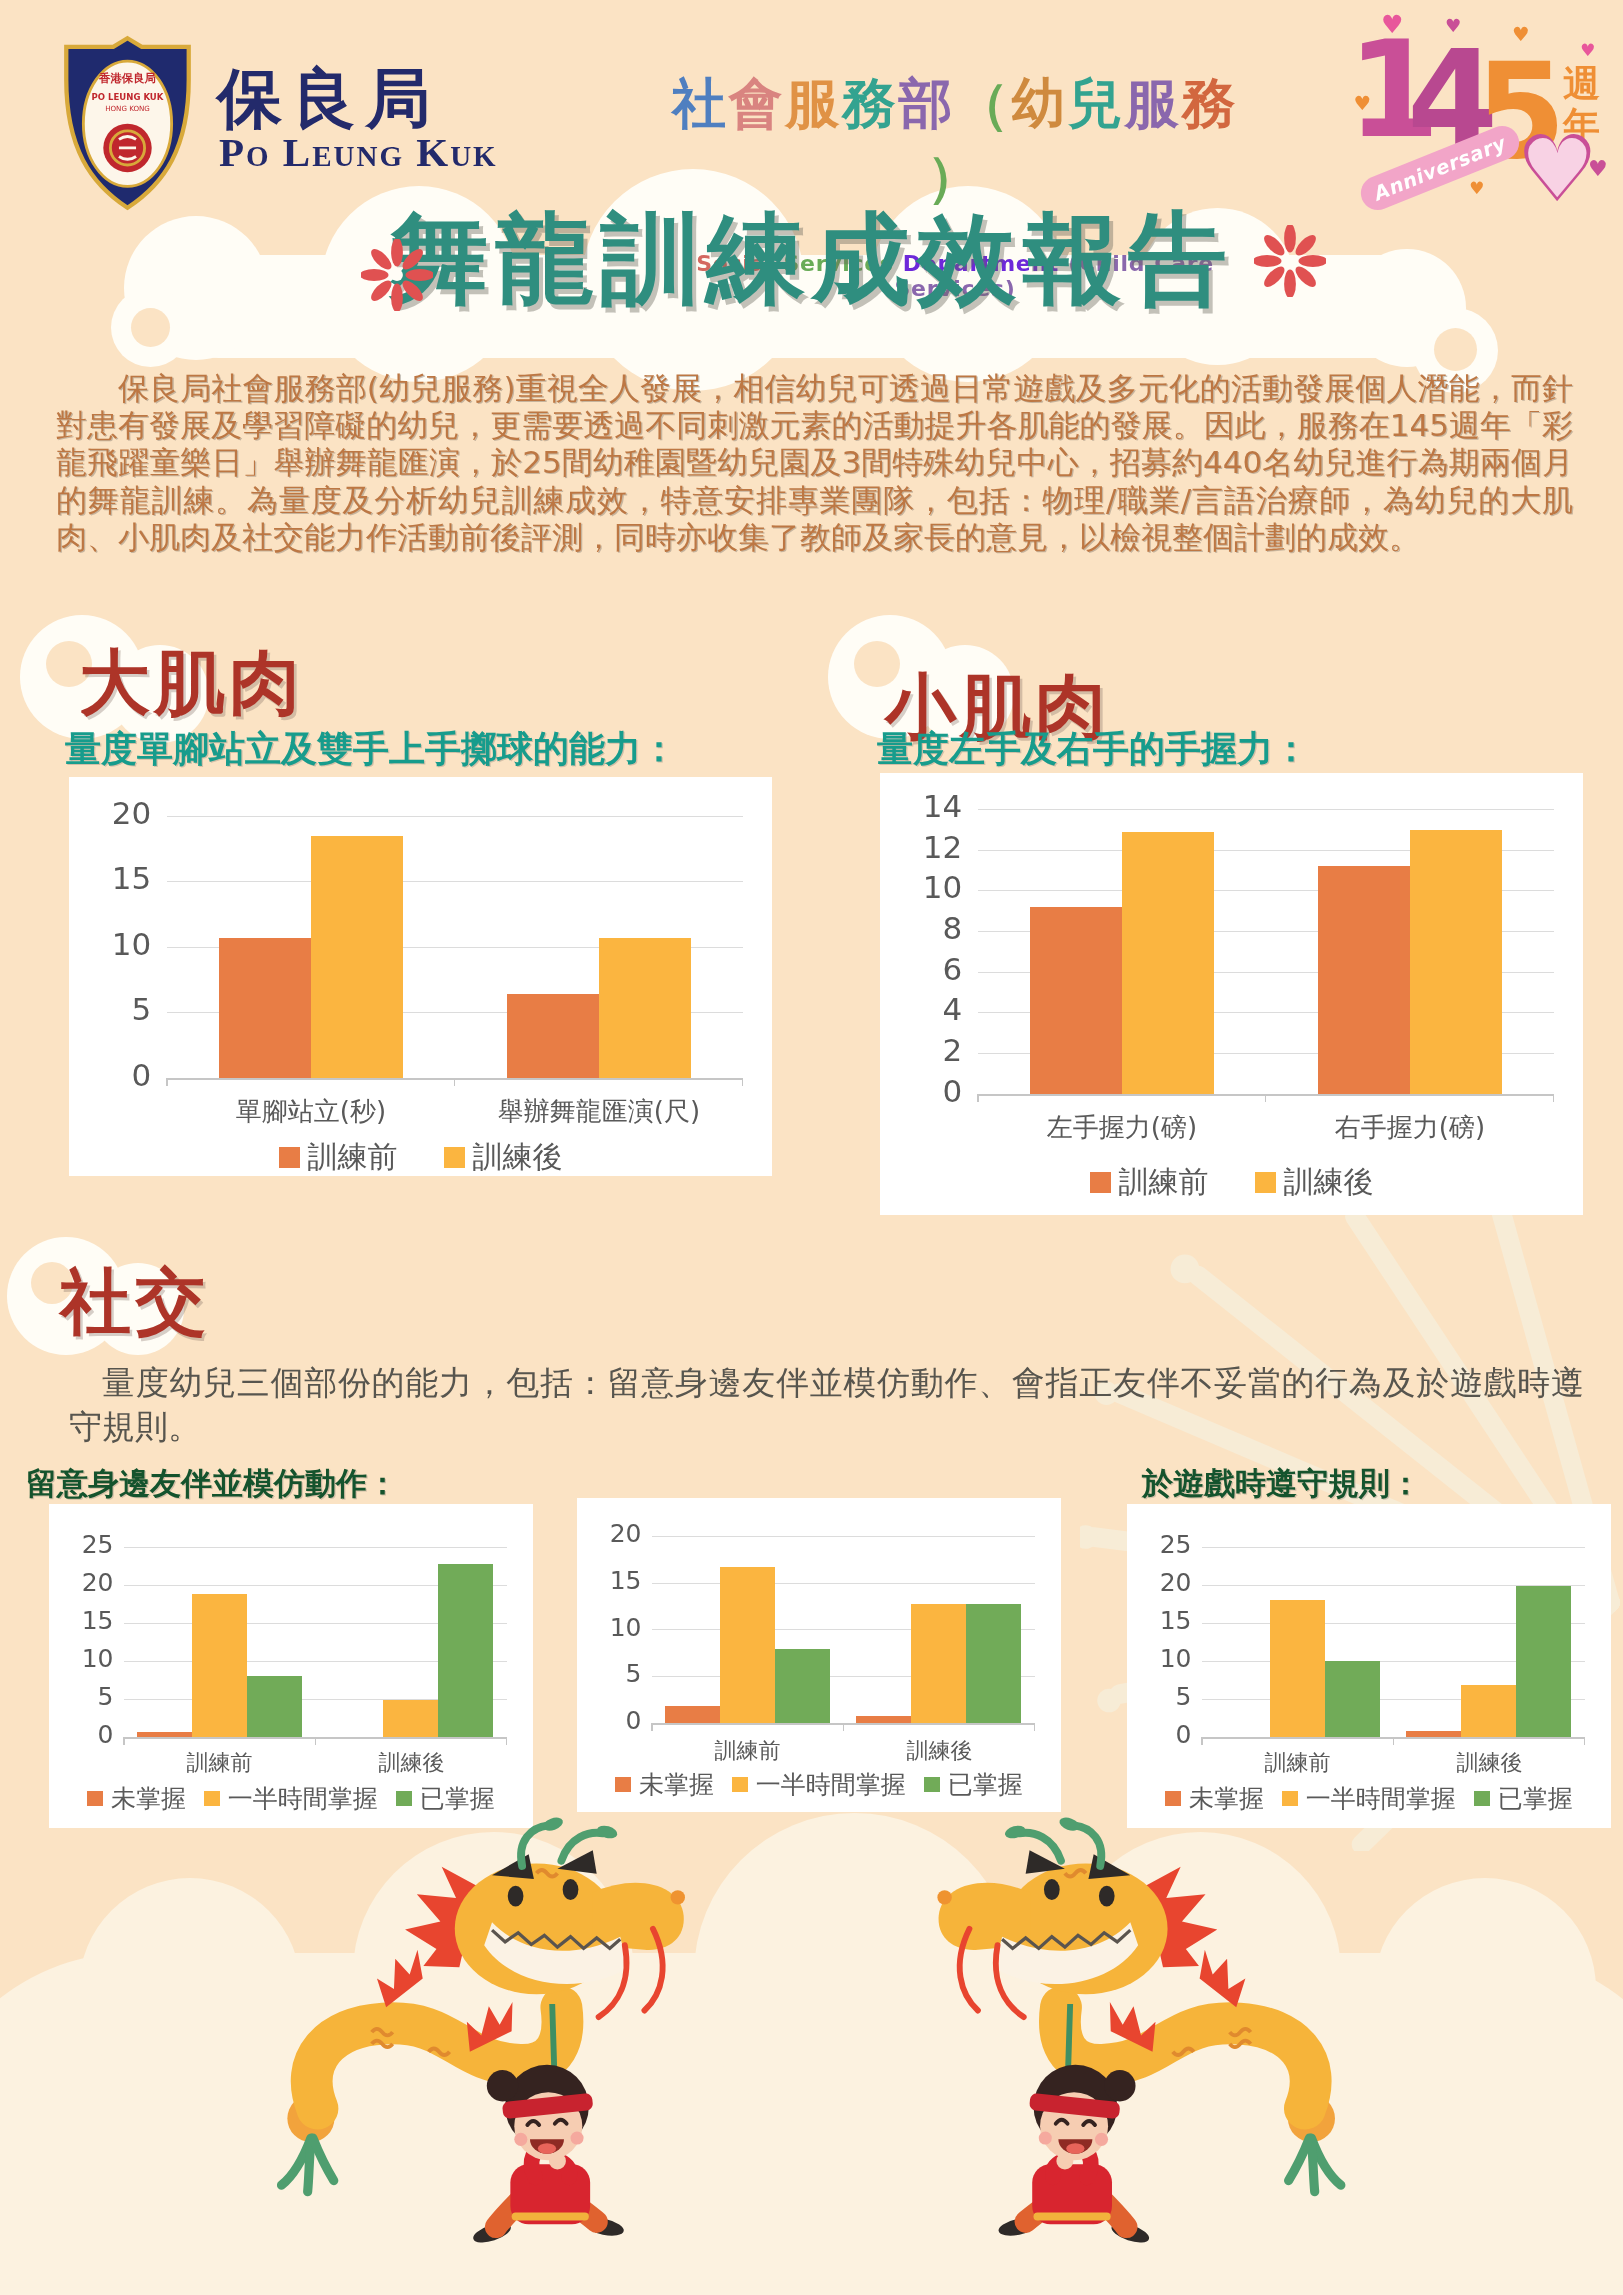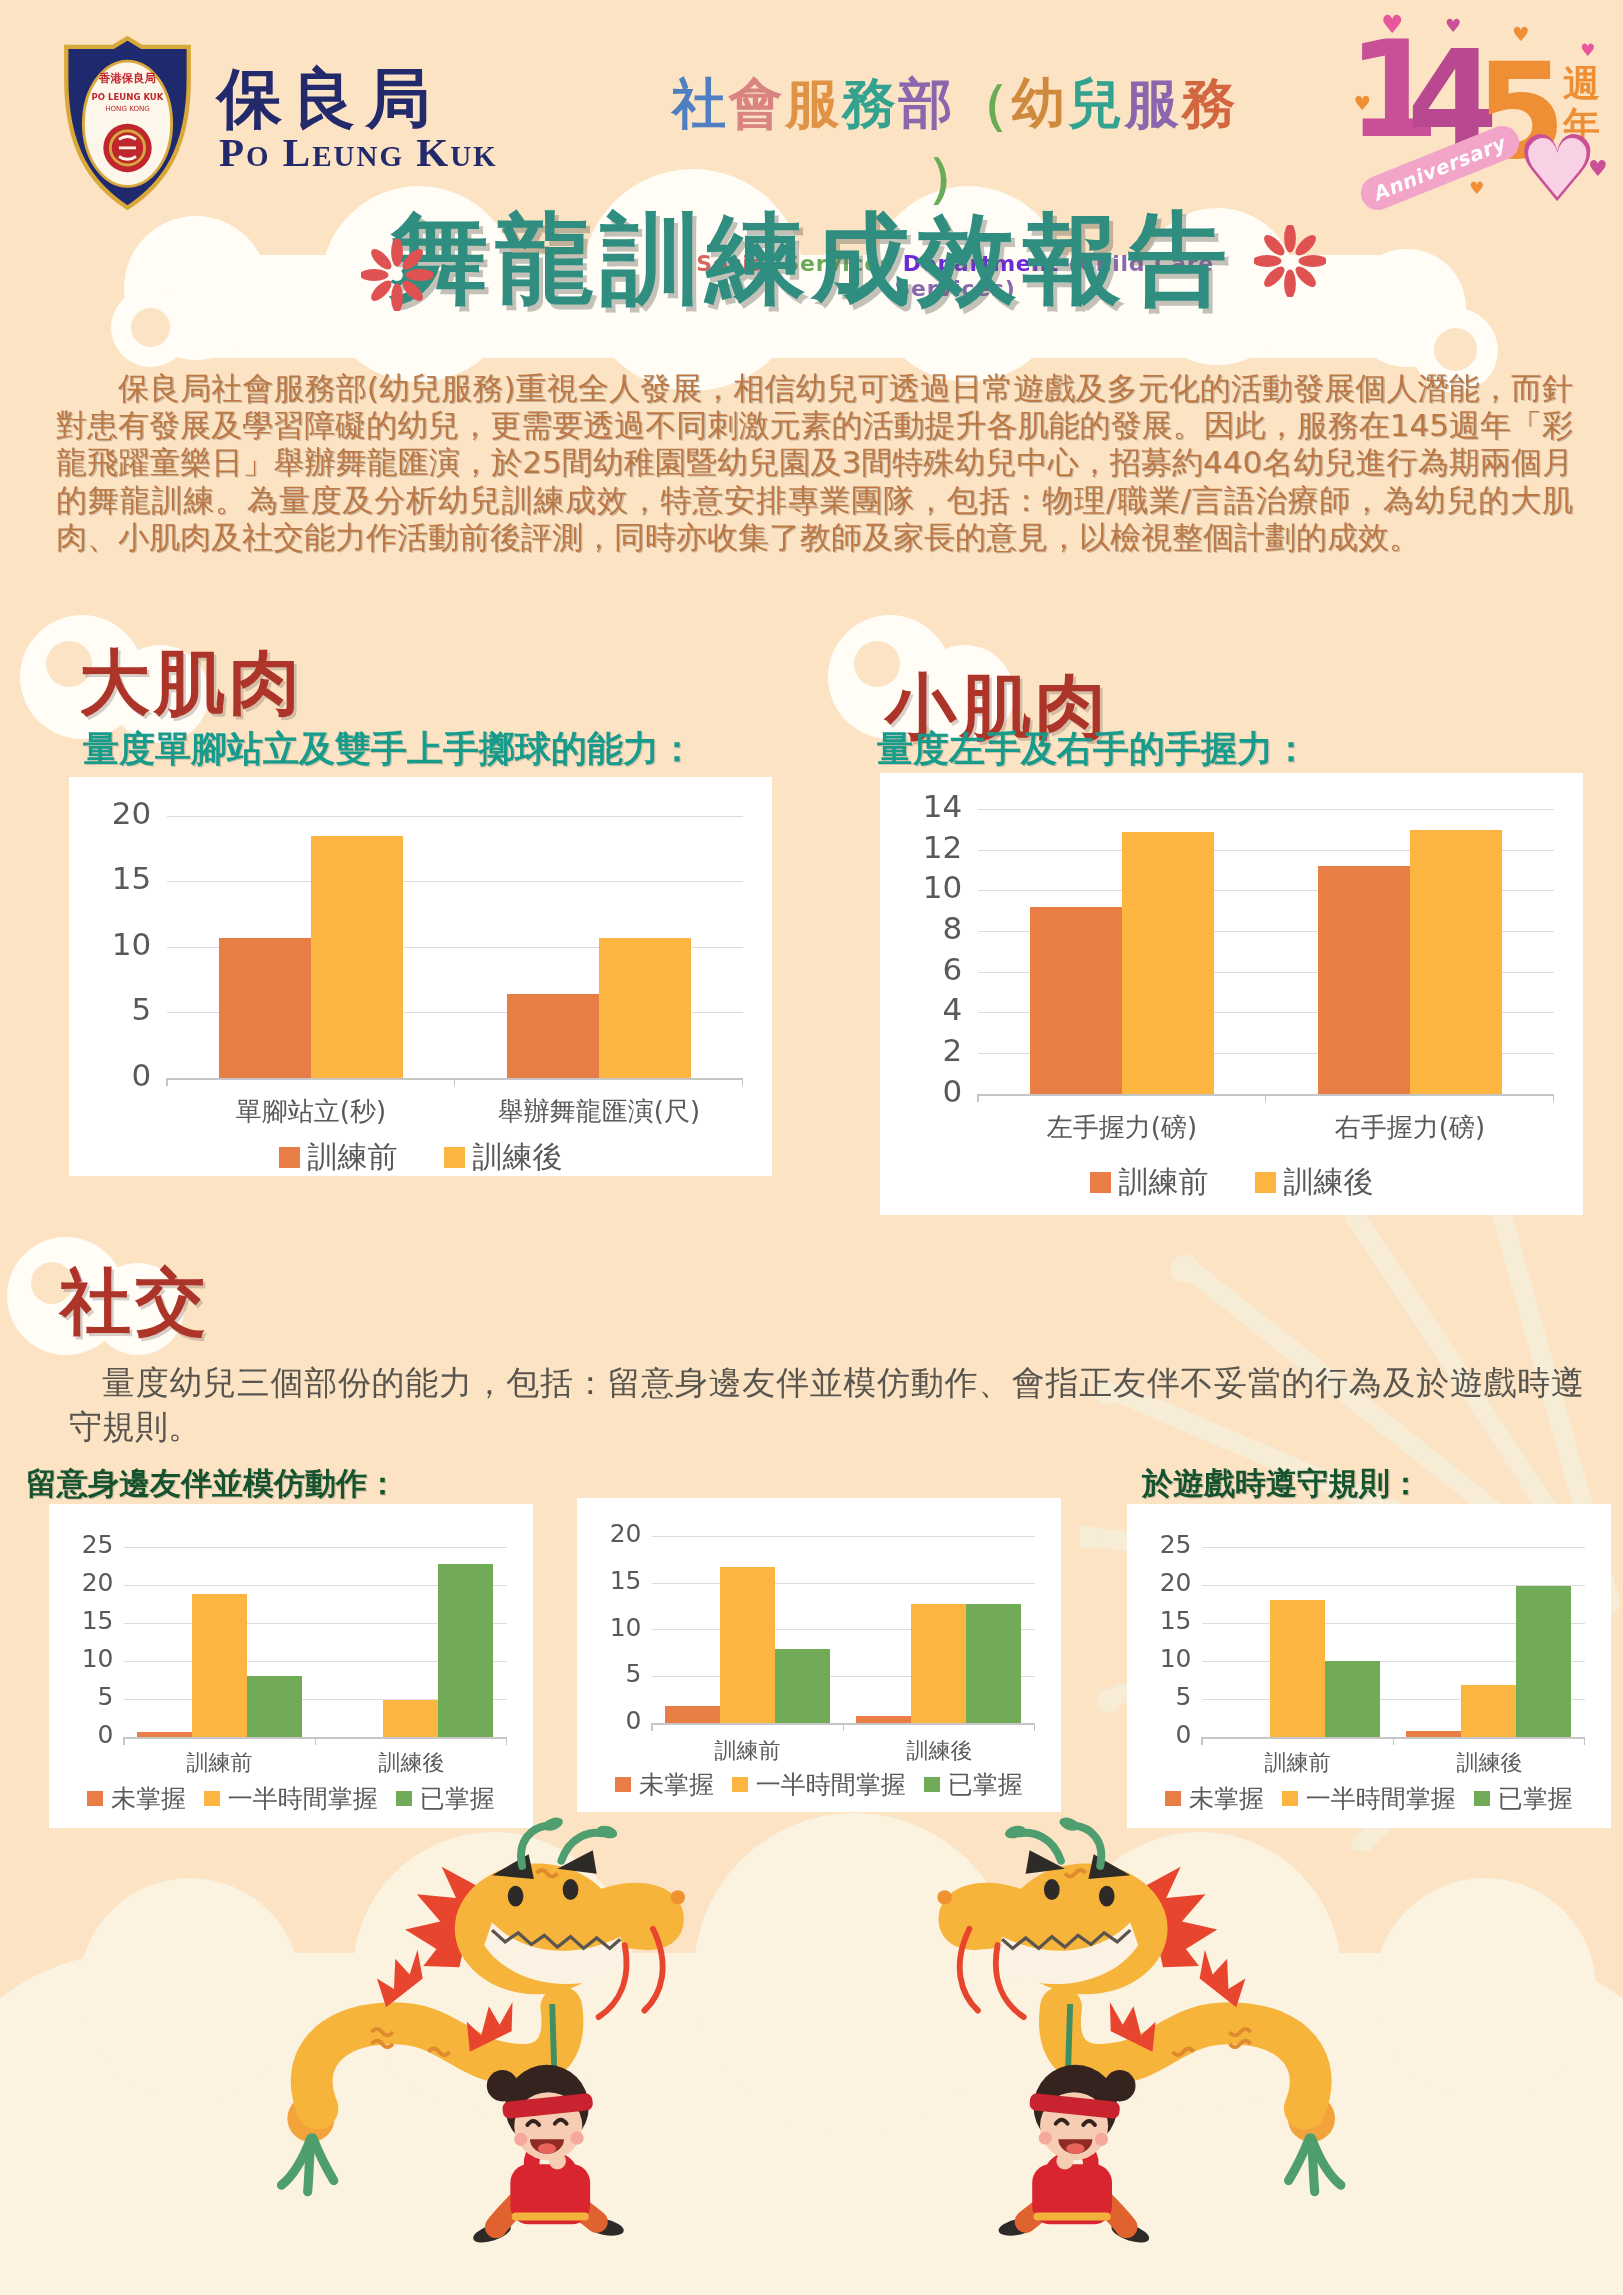--- a/index.html
+++ b/index.html
@@ -162,21 +162,21 @@
     </g>
     <circle cx="55" cy="55" r="9" fill="#fffdf6"></circle>
   </svg>
 
   <p class="intro" style="margin:0;">保良局社會服務部(幼兒服務)重視全人發展，相信幼兒可透過日常遊戲及多元化的活動發展個人潛能，而針對患有發展及學習障礙的幼兒，更需要透過不同刺激元素的活動提升各肌能的發展。因此，服務在145週年「彩龍飛躍童樂日」舉辦舞龍匯演，於25間幼稚園暨幼兒園及3間特殊幼兒中心，招募約440名幼兒進行為期兩個月的舞龍訓練。為量度及分析幼兒訓練成效，特意安排專業團隊，包括：物理/職業/言語治療師，為幼兒的大肌肉、小肌肉及社交能力作活動前後評測，同時亦收集了教師及家長的意見，以檢視整個計劃的成效。</p>
 
   <div class="cl" style="left:19.6px;top:615px;width:124px;height:124px;"></div>
   <div class="cl" style="left:111px;top:645px;width:98px;height:98px;"></div>
   <div class="cl peach" style="left:46px;top:641px;width:46px;height:46px;"></div>
   <div class="sec-title" style="left:79px;top:636px;">大肌肉</div>
-  <div class="sec-sub" style="left:83px;top:725px;">量度單腳站立及雙手上手擲球的能力：</div>
+  <div class="sec-sub" style="left:65px;top:725px;">量度單腳站立及雙手上手擲球的能力：</div>
   <div class="chart-card" style="left:69px;top:777px;width:703px;height:399px;">
       <div class="plot" style="left: 98px; top: 39px; width: 576px; height: 262px;">
         <div class="ytick" style="right: calc(100% + 15.7px); bottom: -12.6px; font-size: 31px;">0</div>
         <div class="gridline" style="bottom: 65px;"></div>
         <div class="ytick" style="right: calc(100% + 15.7px); bottom: 53px; font-size: 31px;">5</div>
         <div class="gridline" style="bottom: 130px;"></div>
         <div class="ytick" style="right: calc(100% + 15.7px); bottom: 118px; font-size: 31px;">10</div>
         <div class="gridline" style="bottom: 196px;"></div>
         <div class="ytick" style="right: calc(100% + 15.7px); bottom: 184px; font-size: 31px;">15</div>
         <div class="gridline" style="bottom: 261px;"></div>

